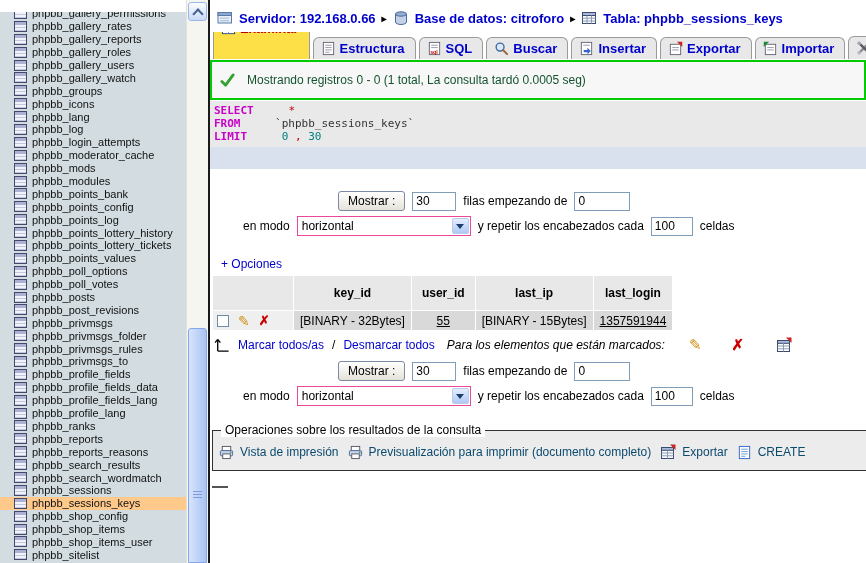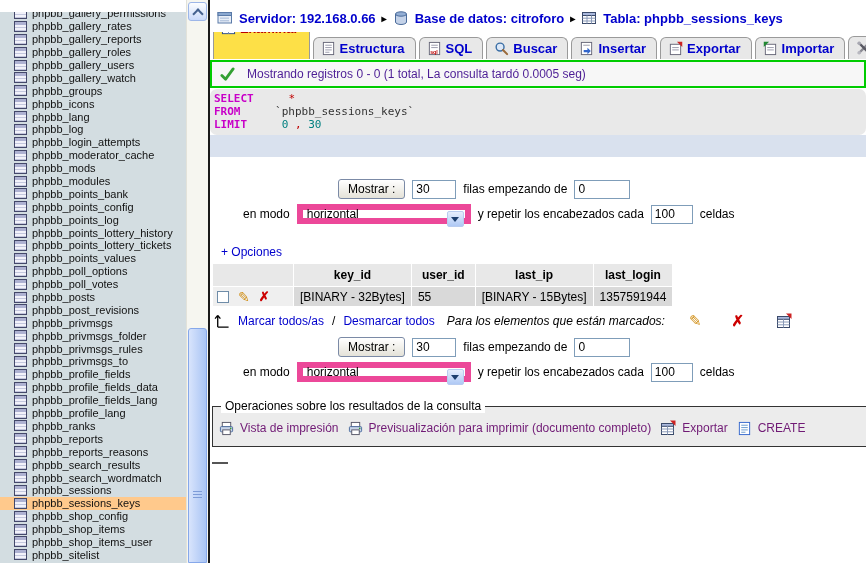--- a/index.html
+++ b/index.html
@@ -49,62 +49,62 @@
   .tab-bar { display:flex; align-items:flex-end; gap:3px; margin:4px 0 0 3px;
              height:27px; white-space:nowrap; overflow:hidden; }
   .tab { display:flex; align-items:center; gap:4px; background:#E8E8E8;
          border:1px solid #9A9A9A; border-bottom:none; border-radius:6px 6px 0 0;
          padding:3px 10px 3px 7px; font-size:13px; font-weight:bold; color:#0000CC;
          cursor:pointer; }
   .tab.active { background:#fde047; color:#BB0000; padding-bottom:23px; }
 
   .result-message { margin-top:1px; border:2px solid #00CC00; background:#F7F7F7;
                     display:flex; align-items:center; gap:12px; padding:1px 8px;
-                    height:28px; font-size:12px; color:#4c1d95; }
+                    height:40px; font-size:12px; color:#14532d; }
 
   .sql-box { margin-top:1px; }
   .sql-text { background:#E9E9E9; padding:3px 0 4px 4px;
-              font-family:"DejaVu Sans Mono", monospace; font-size:11px; line-height:13px;border-radius:7px; }
+              font-family:"DejaVu Sans Mono", monospace; font-size:11px; line-height:13px; }
   .sql-foot { background:#D9E1EE; height:22px; }
   .tok-kw  { color:#C800C8; font-weight:bold; }
   .tok-op  { color:#C00000; }
   .tok-num { color:#008080; }
   .tok-id  { color:#333333;padding-left:28px; }
 
   .controls { font-size:12px; color:#000; }
   .controls .row1 { display:flex; align-items:center; gap:7px; margin-left:128px; }
   .controls .row2 { display:flex; align-items:center; gap:7px; margin-left:33px; margin-top:5px; }
   .xp-btn { border:1px solid #7B8AA6; border-radius:3px;
             background:linear-gradient(#FFFFFF,#E4E2D8); padding:2px 9px;
             font-size:12px; font-family:inherit; cursor:pointer; }
   .tin { border:1px solid #7F9DB9; height:19px; font-size:12px; padding-left:3px;
          font-family:inherit; }
   .tin.w42 { width:44px; } .tin.w56 { width:56px; } .tin.w40 { width:42px; }
-  .fake-select { position:relative; width:174px; height:20px; border:6px solid #ec4899;
+  .fake-select { position:relative; width:174px; height:20px; border:1px solid #ec4899;
                  background:#fff; display:flex; align-items:center; padding-left:4px;
                  font-size:12px; cursor:pointer; }
   .fake-select .arrow { position:absolute; right:1px; top:1px; width:17px; height:16px;
                  background:linear-gradient(#E6EEFD,#AFC9F5); border:1px solid #B8CCF0;
                  border-radius:2px; display:flex; align-items:center; justify-content:center; }
   .fake-select .arrow::after { content:""; border:4px solid transparent;
                  border-top:5px solid #1C3E6E; margin-top:5px; }
 
   #controls-top { margin-top:22px; }
   #options-link { display:inline-block; margin:21px 0 0 11px; font-size:12px;
                   color:#0000CC; text-decoration:none; cursor:pointer; }
 
   table.results { border-collapse:separate; border-spacing:1px; margin:3px 0 0 2px;
                   font-size:12px; }
-  table.results th { background:#E8E8E8; font-weight:bold; padding:4px 10px; height:18px;
+  table.results th { background:#E8E8E8; font-weight:bold; padding:10px 10px; height:18px;
                      text-align:center; cursor:pointer; }
   table.results th.th-action { background:#E8E8E8; width:80px; }
   table.results td { background:#D9D9D9; padding:2px 6px; height:19px; white-space:nowrap; }
   table.results td.action { background:#EFEFEF; display:flex; align-items:center; gap:9px;
                      padding:2px 4px; }
-  td.al { text-align:left; } td.ar { text-align:left; }
+  td.al { text-align:left; } td.ar { text-align:center;text-decoration:underline; }
   .cb { width:12px; height:12px; border:1px solid #6E8CA8; background:#fff;
         display:inline-block; cursor:pointer; }
   .pencil { color:#D08C10; font-size:14px; line-height:12px; cursor:pointer; }
   .xmark  { color:#CC0000; font-size:13px; font-weight:bold; line-height:12px; cursor:pointer; }
 
   .check-all-bar { display:flex; align-items:center; gap:8px; margin:5px 0 0 3px;
                    font-size:12px; }
   .check-all-bar a { color:#0000CC; text-decoration:none; cursor:pointer; }
   .marked-label { font-style:italic; margin-left:4px; }
   .check-all-bar .pencil { margin-left:16px; font-size:15px; }
@@ -112,21 +112,21 @@
   .check-all-bar .bigico { margin-left:24px; }
 
   #controls-bottom { margin-top:8px; }
 
   fieldset.operations { margin:17px 0 0 2px; width:770px; border:1px solid #333;
                         background:#ECECEC; padding:4px 8px 10px 6px; }
   fieldset.operations legend { font-size:12px; font-weight:normal; padding:0 4px;
                         margin-left:2px; background:#fff; }
   .op-links { display:flex; align-items:center; gap:9px; margin-top:3px;
               font-size:12px; white-space:nowrap; }
-  .op-link { display:flex; align-items:center; gap:6px; color:#701a75; cursor:pointer; }
+  .op-link { display:flex; align-items:center; gap:6px; color:#0c4a6e; cursor:pointer; }
 
   .hr-stub { width:16px; border-top:2px solid #555; margin:15px 0 0 2px; }
 
   .ico { display:inline-flex; align-items:center; justify-content:center; }
 </style>
 </head>
 <body>
 
 <div id="sidebar">
   <ul id="table-list">

